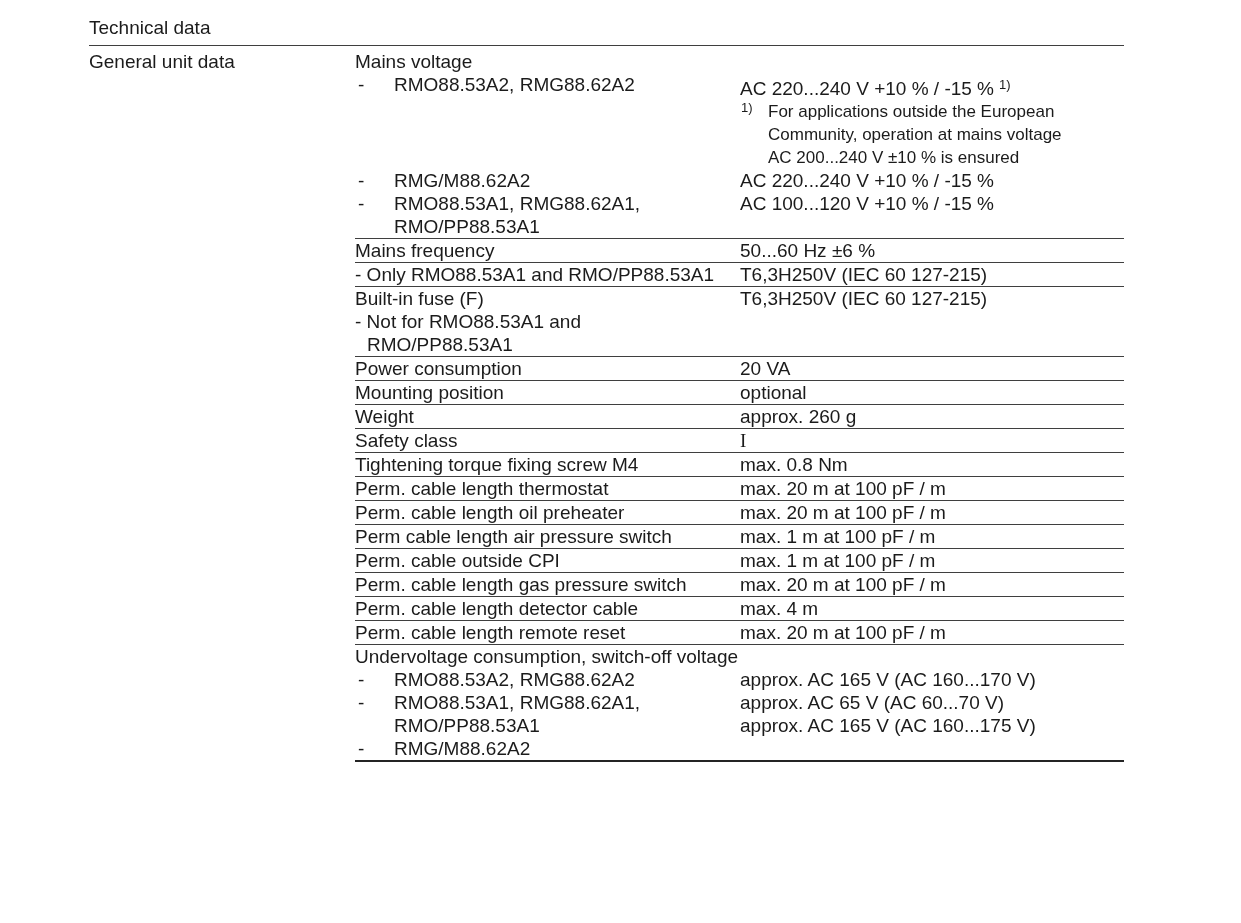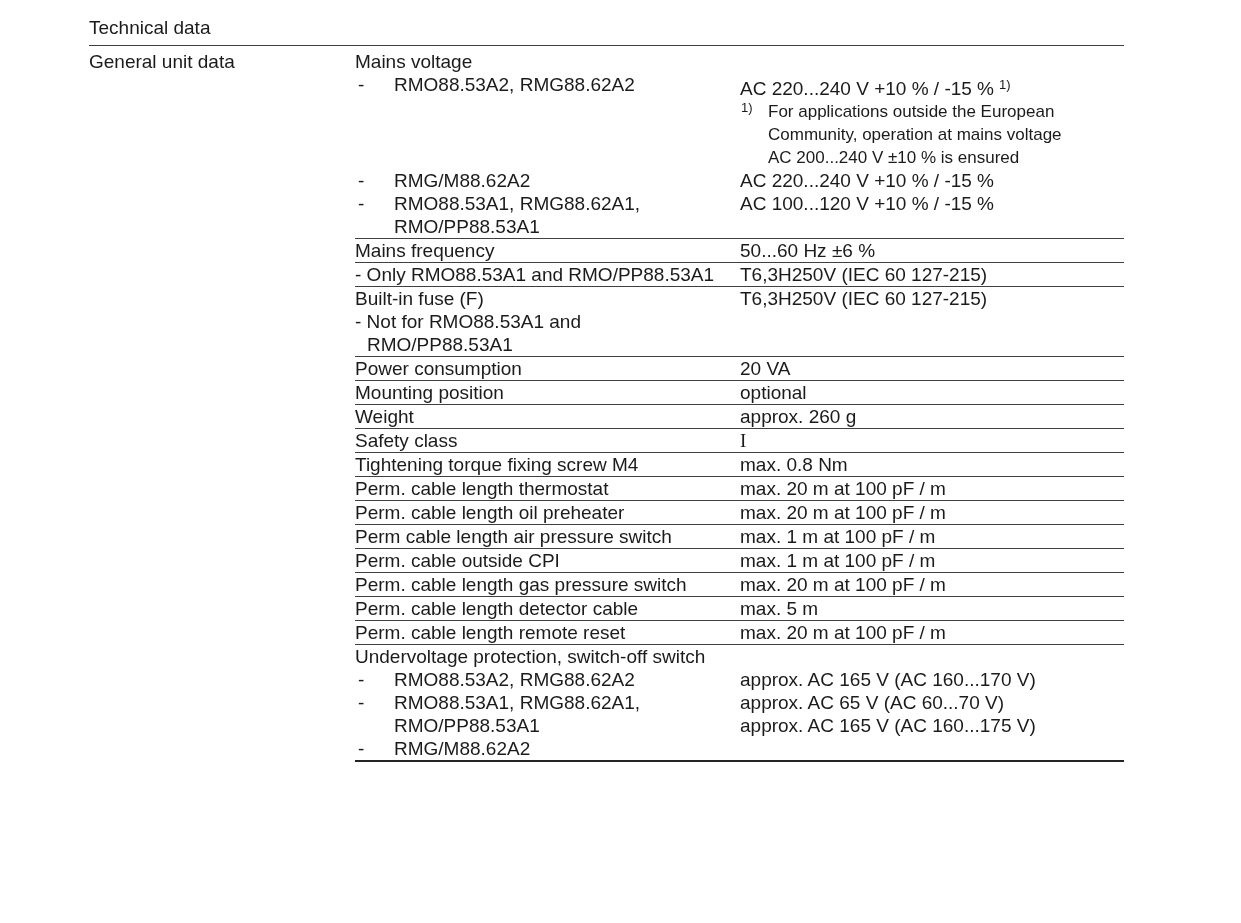--- a/index.html
+++ b/index.html
@@ -164,32 +164,32 @@
         </div>
         <div class="row">
           <div class="line">
             <div class="param"><span>Perm. cable length gas pressure switch</span></div>
             <div class="value"><span>max. 20 m at 100 pF / m</span></div>
           </div>
         </div>
         <div class="row">
           <div class="line">
             <div class="param"><span>Perm. cable length detector cable</span></div>
-            <div class="value"><span>max. 5 m</span></div>
+            <div class="value"><span>max. 4 m</span></div>
           </div>
         </div>
         <div class="row">
           <div class="line">
             <div class="param"><span>Perm. cable length remote reset</span></div>
             <div class="value"><span>max. 20 m at 100 pF / m</span></div>
           </div>
         </div>
         <div class="row">
           <div class="line">
-            <div class="param"><span>Undervoltage protection, switch-off switch</span></div>
+            <div class="param"><span>Undervoltage consumption, switch-off voltage</span></div>
             <div class="value"></div>
           </div>
           <div class="line">
             <div class="param dash"><span class="bullet">-</span><span>RMO88.53A2, RMG88.62A2</span></div>
             <div class="value"><span>approx. AC 165 V (AC 160...170 V)</span></div>
           </div>
           <div class="line">
             <div class="param dash"><span class="bullet">-</span><span>RMO88.53A1, RMG88.62A1,</span></div>
             <div class="value"><span>approx. AC 65 V (AC 60...70 V)</span></div>
           </div>

